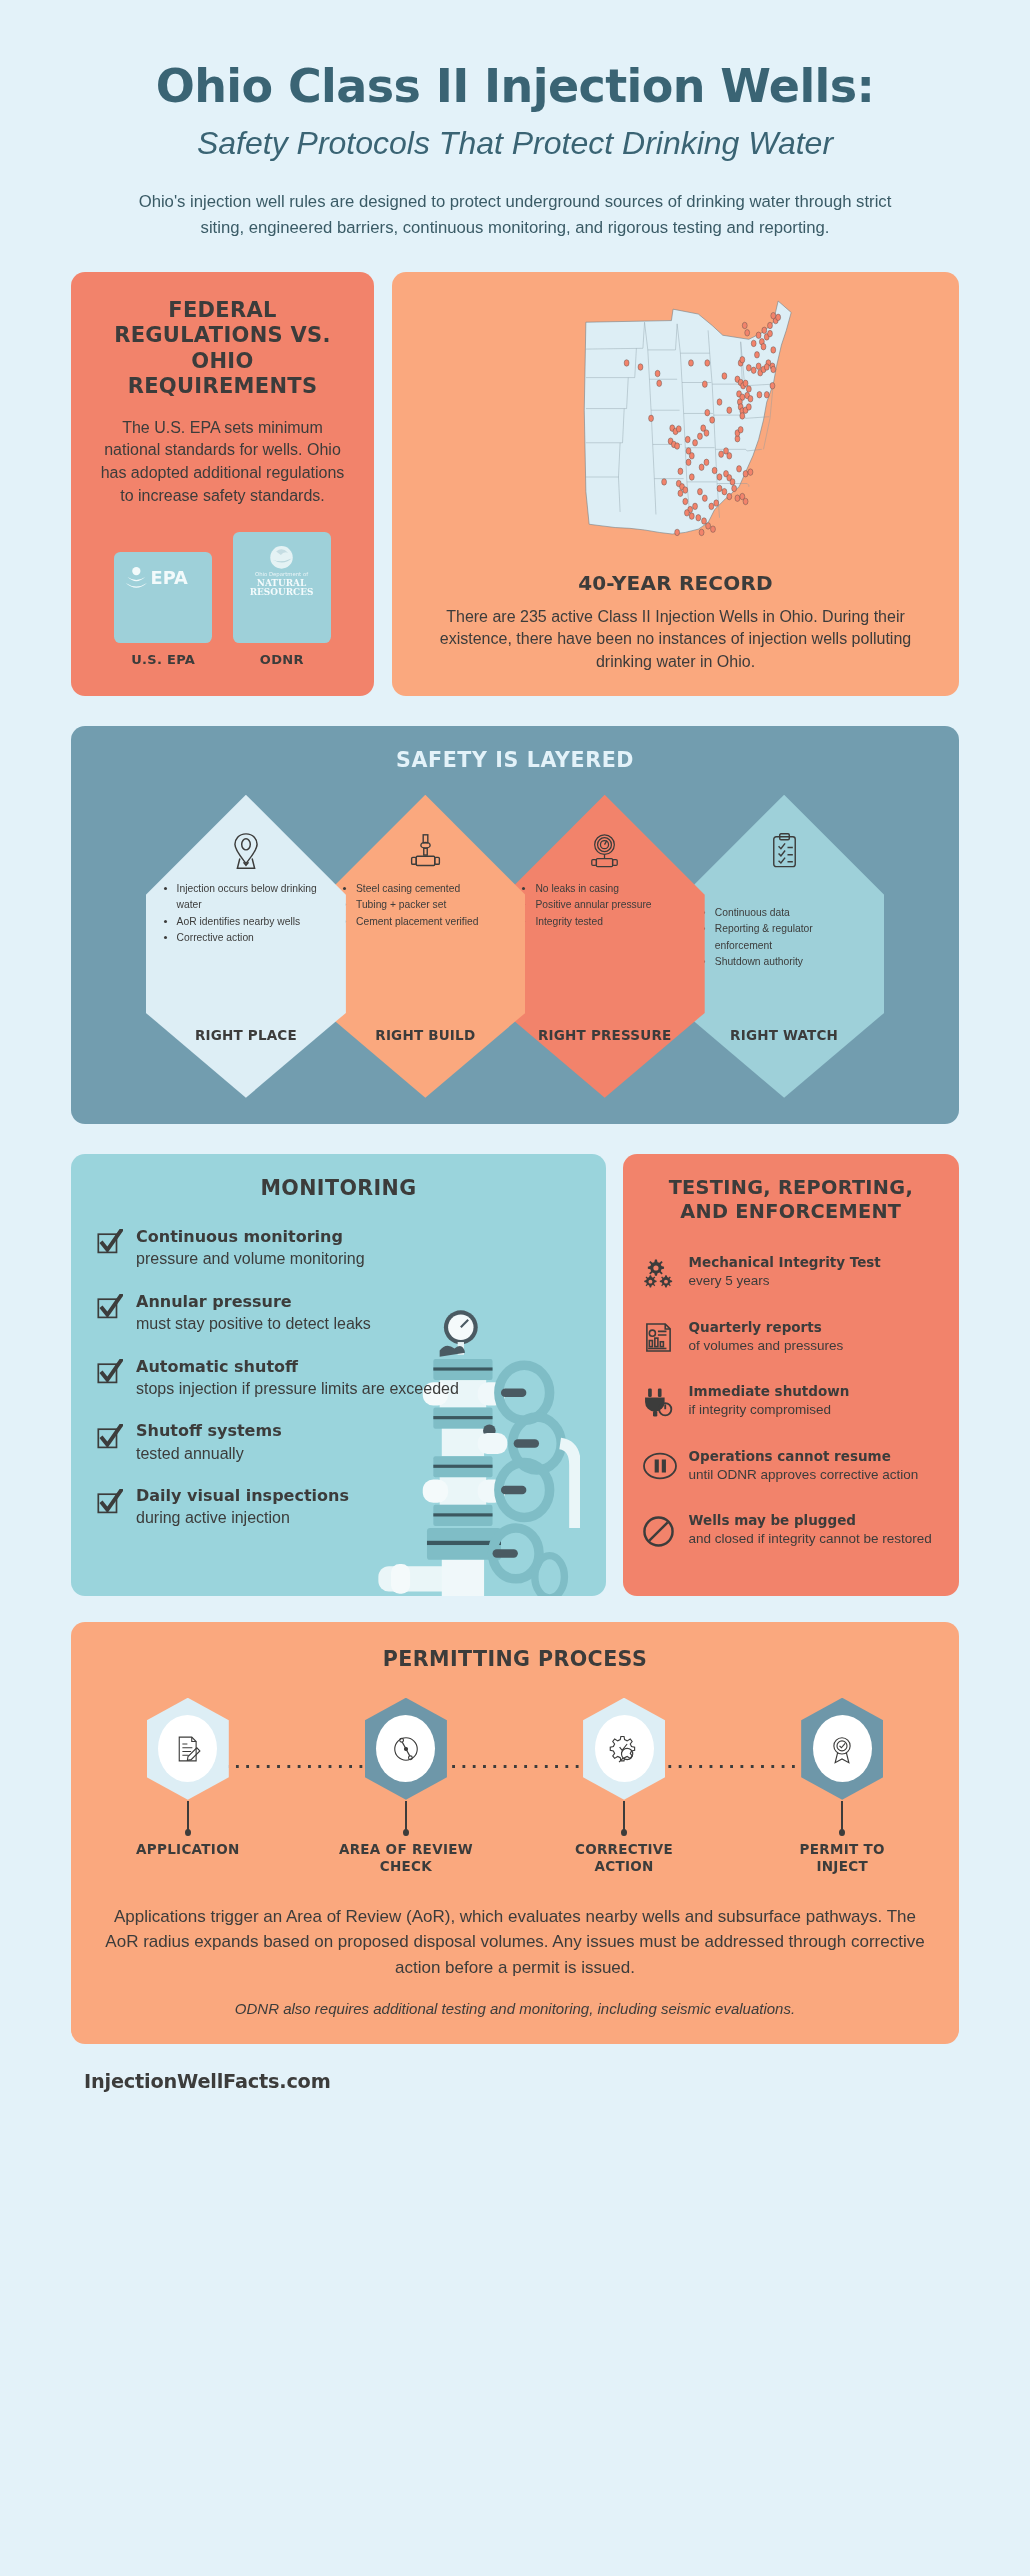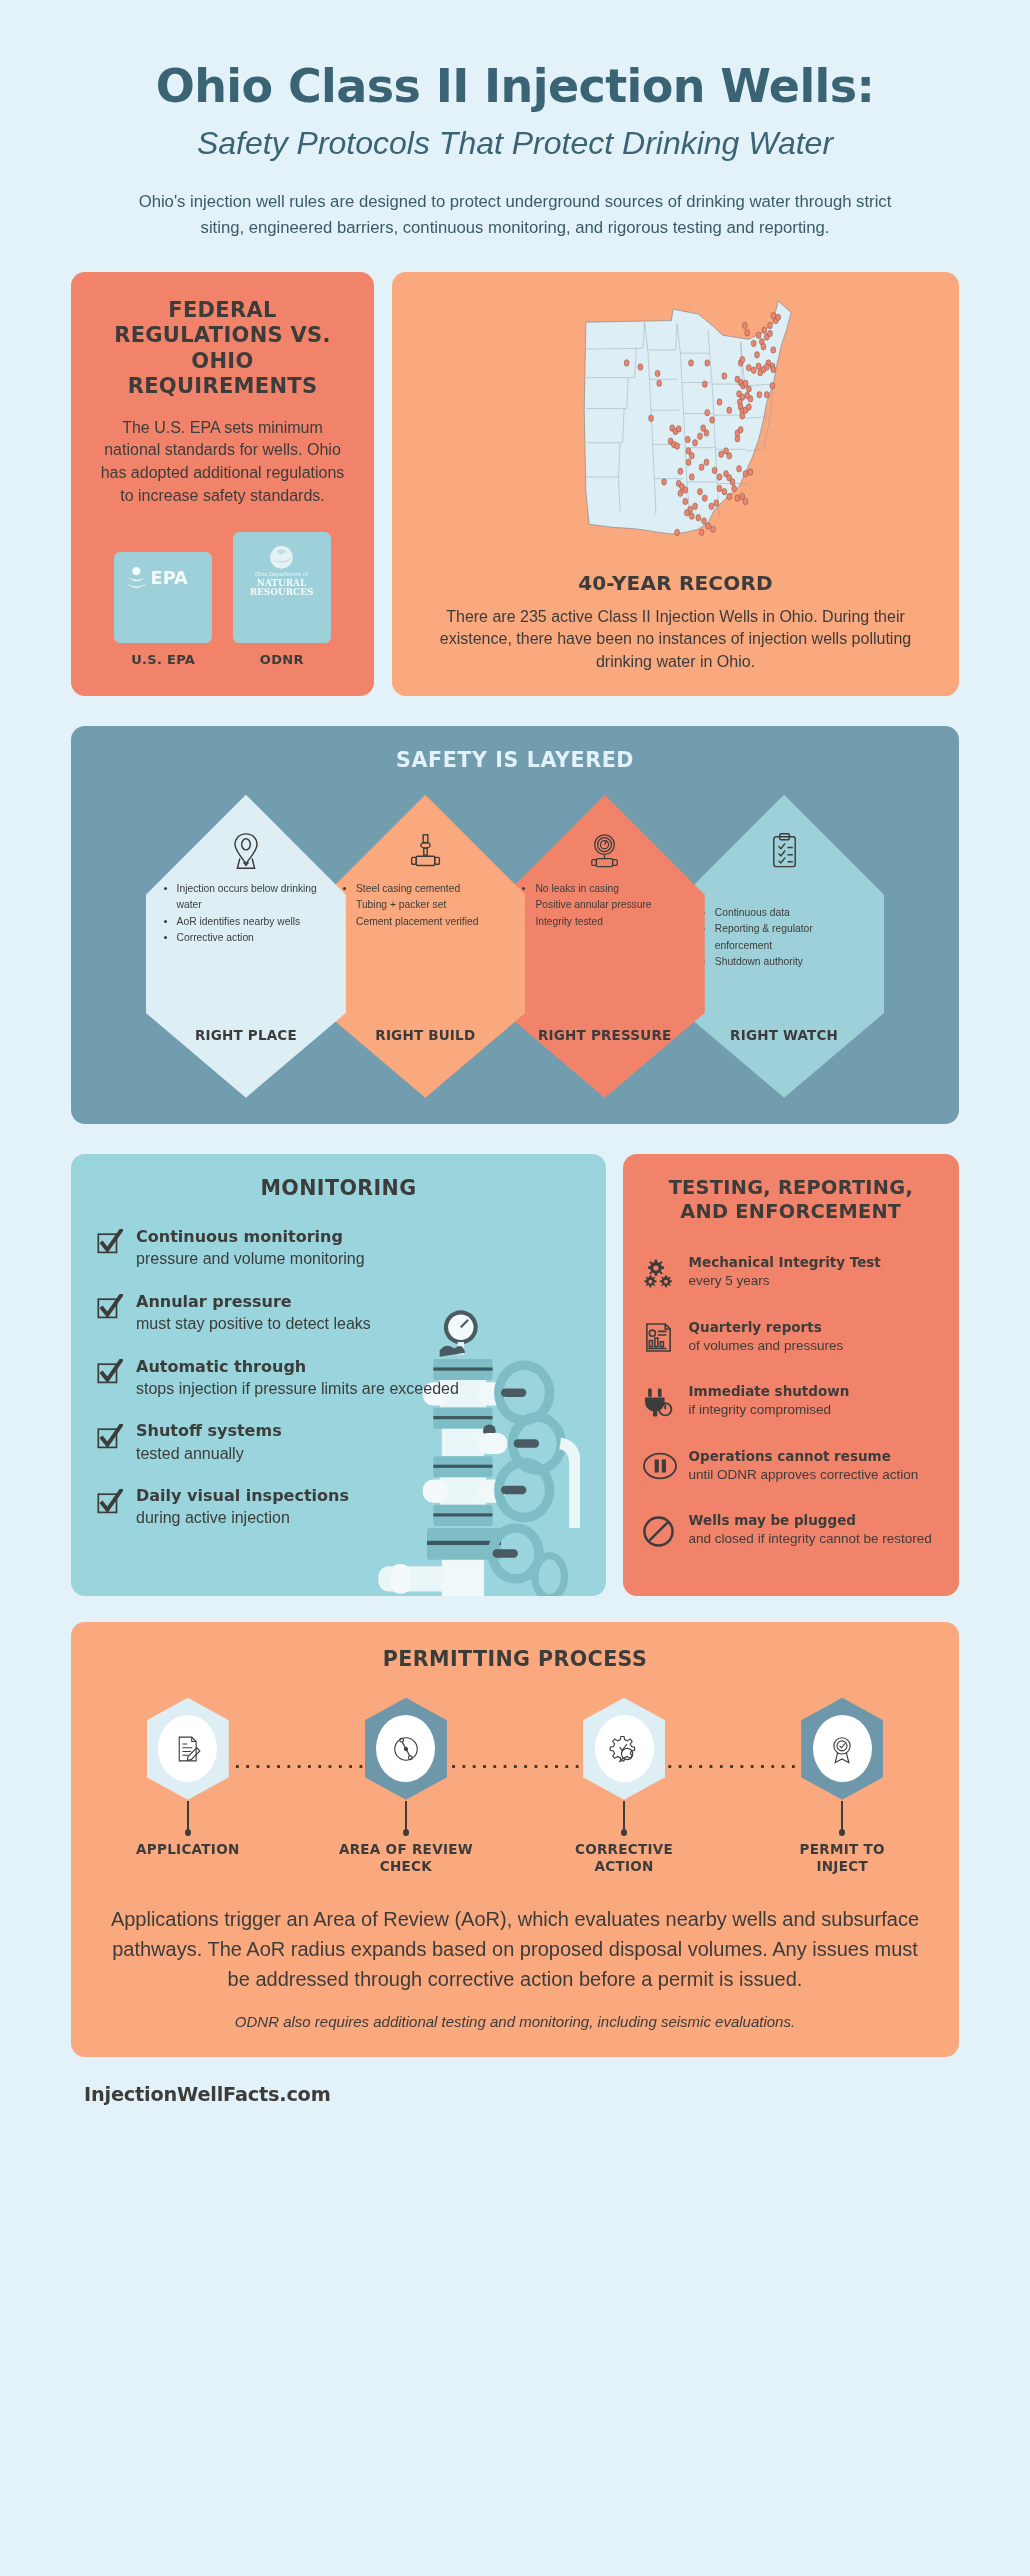--- a/index.html
+++ b/index.html
@@ -187,21 +187,21 @@
   }
   .stem { width: 1.9px; height: 30px; background: #3C3C3B; margin: 1.3px auto 0 auto; position: relative; }
   .stem::after {
     content: ""; position: absolute; left: -2.3px; bottom: -5.2px;
     width: 6.4px; height: 7.7px; background: #3C3C3B; border-radius: 50%;
   }
   .step-label {
     margin-top: 10.3px; font-family: "DejaVu Sans", sans-serif;
     font-size: 13.5px; font-weight: bold; letter-spacing: 0.3px; color: #3C3C3B; line-height: 1.2;
   }
-  .permit-note { text-align: center; font-size: 20px; line-height: 1.5; margin-top: 30px; color: #3C3C3B; }
+  .permit-note { text-align: center; font-size: 17px; line-height: 1.5; margin-top: 30px; color: #3C3C3B; }
   .permit-italic { text-align: center; font-size: 15px; font-style: italic; margin-top: 19.3px; color: #3C3C3B; }
 
   
   .footer {
     display: flex; align-items: center; justify-content: space-between;
     padding: 26px 84px 0 84px;
   }
   .brand { display: flex; align-items: center; gap: 7.7px; }
   .brand-text { line-height: 1.0; }
   .brand-line1 {
@@ -591,21 +591,21 @@
         </span>
       </div>
       <div class="check-item">
         <span class="check-box">
           <svg viewBox="0 0 40 40" width="26" height="26">
               <rect x="2" y="8" width="28" height="28" fill="none" stroke="#3C3C3B" stroke-width="2.6"></rect>
               <path d="M8 22 l8 10 L37 2" fill="none" stroke="#3C3C3B" stroke-width="6" stroke-linecap="square"></path>
             </svg>
         </span>
         <span class="check-text">
-          <b>Automatic through</b>
+          <b>Automatic shutoff</b>
           <span>stops injection if pressure limits are exceeded</span>
         </span>
       </div>
       <div class="check-item">
         <span class="check-box">
           <svg viewBox="0 0 40 40" width="26" height="26">
               <rect x="2" y="8" width="28" height="28" fill="none" stroke="#3C3C3B" stroke-width="2.6"></rect>
               <path d="M8 22 l8 10 L37 2" fill="none" stroke="#3C3C3B" stroke-width="6" stroke-linecap="square"></path>
             </svg>
         </span>

